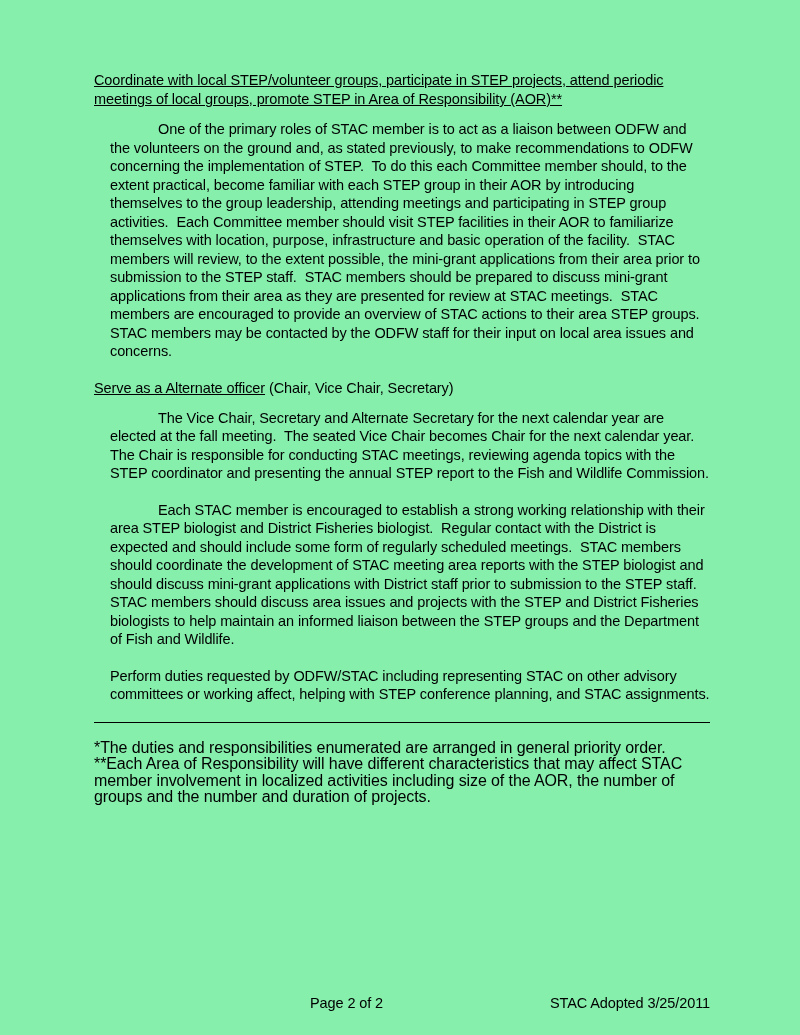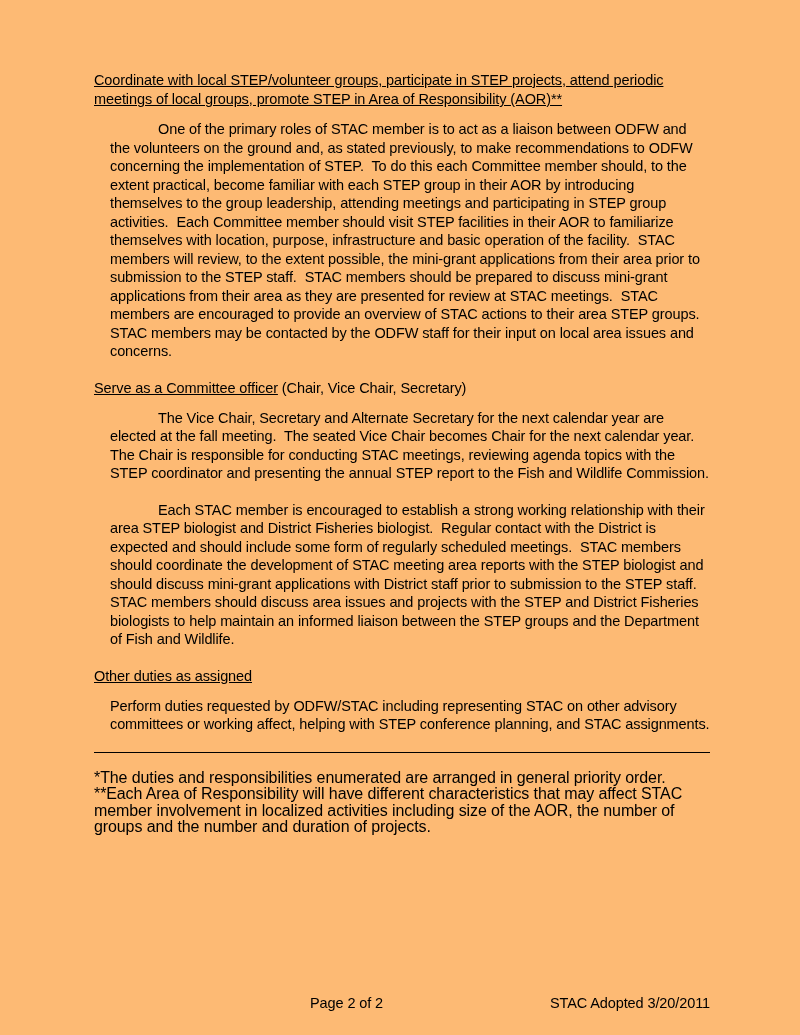--- a/index.html
+++ b/index.html
@@ -2,21 +2,21 @@
 <html><head>
 <meta charset="utf-8">
 <style>
   * { margin: 0; padding: 0; box-sizing: border-box; }
   html, body { background: #ffffff; }
   body { font-family: "Liberation Sans", sans-serif; }
   .page {
     position: relative;
     width: 800px;
     height: 1035px;
-    background: #fdba74;
+    background: #86efac;
     color: #000000;
     padding: 71px 90px 0 94px;
     overflow: hidden;
   }
   .body-text {
     font-size: 14.5px;
     line-height: 18.5px;
     letter-spacing: -0.1px;
   }
   .section-heading {
@@ -66,41 +66,38 @@
 
   <div class="section">
     <div class="section-heading">
       <span class="underlined">Coordinate with local STEP/volunteer groups, participate in STEP projects, attend periodic meetings of local groups, promote STEP in Area of Responsibility (AOR)**</span>
     </div>
     <p class="paragraph indent">One of the primary roles of STAC member is to act as a liaison between ODFW and the volunteers on the ground and, as stated previously, to make recommendations to ODFW concerning the implementation of STEP.  To do this each Committee member should, to the extent practical, become familiar with each STEP group in their AOR by introducing themselves to the group leadership, attending meetings and participating in STEP group activities.  Each Committee member should visit STEP facilities in their AOR to familiarize themselves with location, purpose, infrastructure and basic operation of the facility.  STAC members will review, to the extent possible, the mini-grant applications from their area prior to submission to the STEP staff.  STAC members should be prepared to discuss mini-grant applications from their area as they are presented for review at STAC meetings.  STAC members are encouraged to provide an overview of STAC actions to their area STEP groups.  STAC members may be contacted by the ODFW staff for their input on local area issues and concerns.</p>
   </div>
 
   <div class="section">
     <div class="section-heading">
-      <span class="underlined">Serve as a Committee officer</span><span> (Chair, Vice Chair, Secretary)</span>
+      <span class="underlined">Serve as a Alternate officer</span><span> (Chair, Vice Chair, Secretary)</span>
     </div>
     <p class="paragraph indent">The Vice Chair, Secretary and Alternate Secretary for the next calendar year are elected at the fall meeting.  The seated Vice Chair becomes Chair for the next calendar year.  The Chair is responsible for conducting STAC meetings, reviewing agenda topics with the STEP coordinator and presenting the annual STEP report to the Fish and Wildlife Commission.</p>
   </div>
 
   <div class="section">
     <p class="paragraph indent">Each STAC member is encouraged to establish a strong working relationship with their area STEP biologist and District Fisheries biologist.  Regular contact with the District is expected and should include some form of regularly scheduled meetings.  STAC members should coordinate the development of STAC meeting area reports with the STEP biologist and should discuss mini-grant applications with District staff prior to submission to the STEP staff.  STAC members should discuss area issues and projects with the STEP and District Fisheries biologists to help maintain an informed liaison between the STEP groups and the Department of Fish and Wildlife.</p>
   </div>
 
   <div class="section">
-    <div class="section-heading">
-      <span class="underlined">Other duties as assigned</span>
-    </div>
     <p class="paragraph">Perform duties requested by ODFW/STAC including representing STAC on other advisory committees or working affect, helping with STEP conference planning, and STAC assignments.</p>
   </div>
 
   <hr class="footnote-rule">
 
   <div class="footnotes">
     <div class="footnote">*The duties and responsibilities enumerated are arranged in general priority order.</div>
     <div class="footnote">**Each Area of Responsibility will have different characteristics that may affect STAC member involvement in localized activities including size of the AOR, the number of groups and the number and duration of projects.</div>
   </div>
 
   <div class="footer">
     <span class="page-number">Page 2 of 2</span>
-    <span class="adopted">STAC Adopted 3/20/2011</span>
+    <span class="adopted">STAC Adopted 3/25/2011</span>
   </div>
 
 </div>
 
 </body></html>

